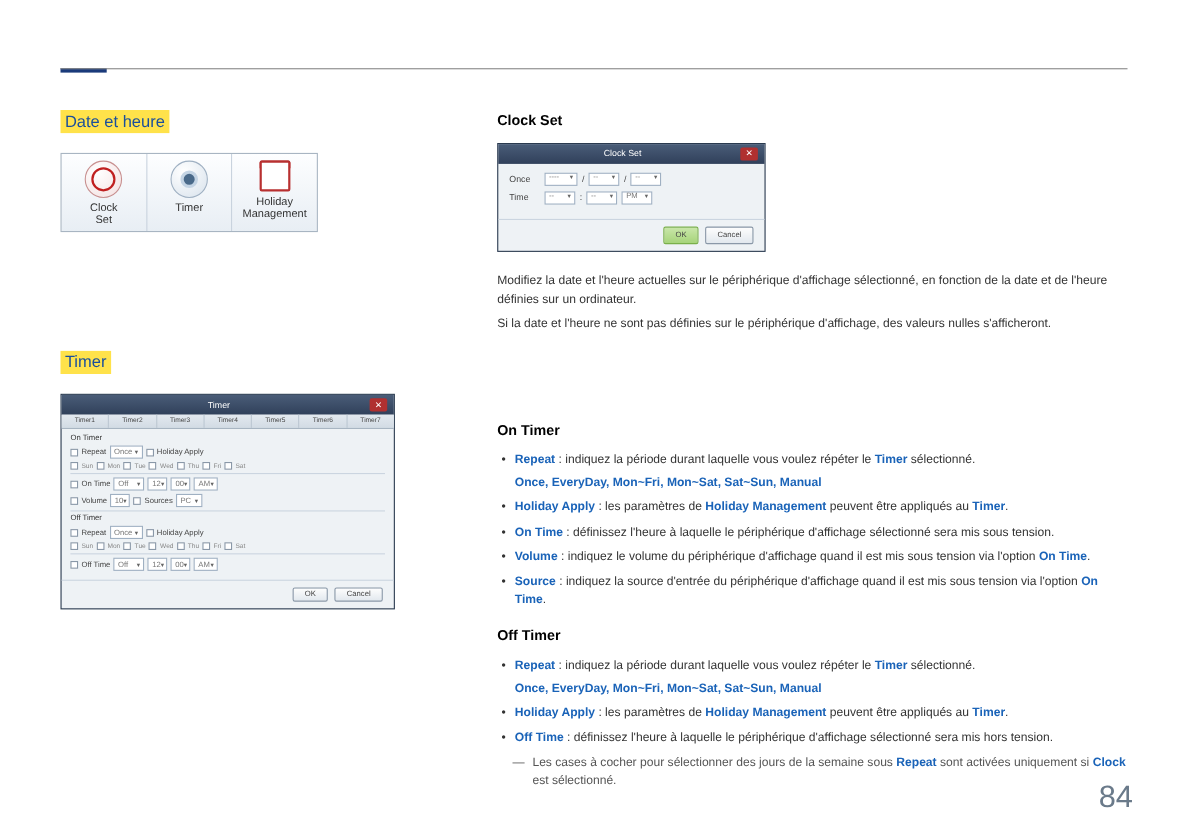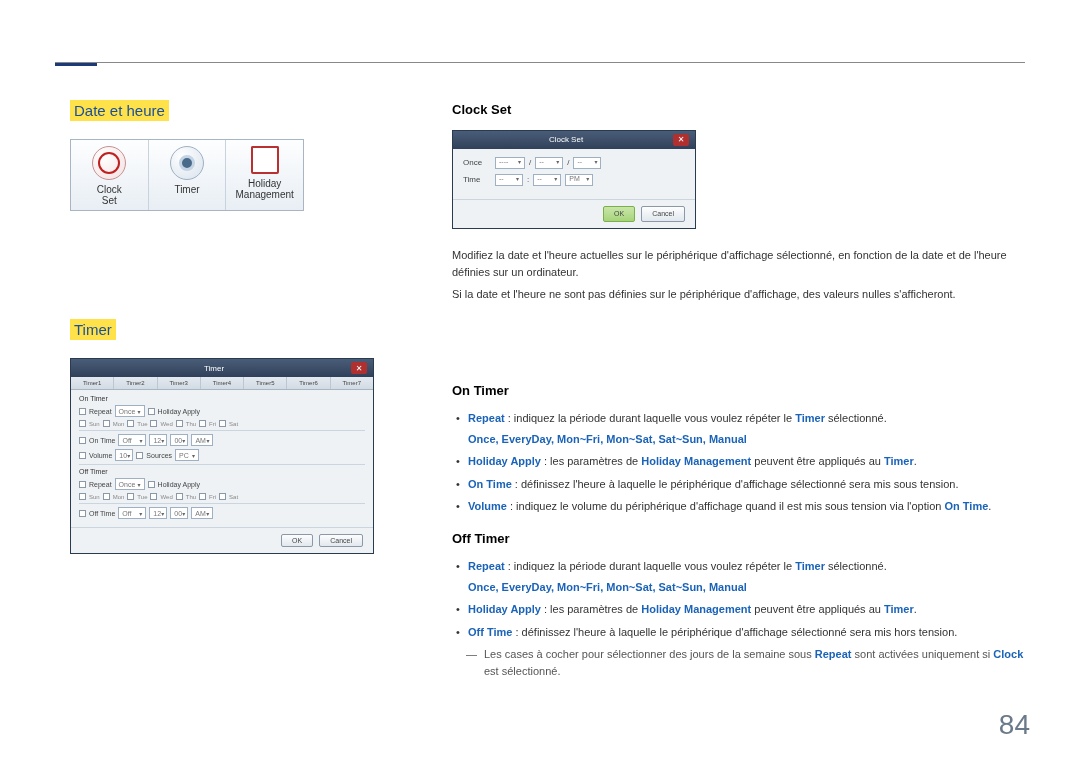--- a/index.html
+++ b/index.html
@@ -20,21 +20,21 @@
   }
   .side-sep {
     position: absolute;
     top: 62px;
     left: 55px;
     width: 42px;
     border-top: 4px solid #1a3a7a;
   }
   .left-col {
     position: absolute;
-    left: 70px;
+    left: 55px;
     top: 100px;
     width: 310px;
   }
   .right-col {
     position: absolute;
     left: 452px;
     top: 100px;
     width: 575px;
     font-size: 11px;
     line-height: 1.5;
@@ -369,20 +369,23 @@
     </li>
     <li>
       <span class="kw">Holiday Apply</span><span> : les paramètres de </span><span class="kw">Holiday Management</span><span> peuvent être appliqués au </span><span class="kw">Timer</span><span>.</span>
     </li>
     <li>
       <span class="kw">On Time</span><span> : définissez l'heure à laquelle le périphérique d'affichage sélectionné sera mis sous tension.</span>
     </li>
     <li>
       <span class="kw">Volume</span><span> : indiquez le volume du périphérique d'affichage quand il est mis sous tension via l'option </span><span class="kw">On Time</span><span>.</span>
     </li>
+    <li>
+      <span class="kw">Source</span><span> : indiquez la source d'entrée du périphérique d'affichage quand il est mis sous tension via l'option </span><span class="kw">On Time</span><span>.</span>
+    </li>
   </ul>
 
   <div class="h-bold" style="margin-top:14px">Off Timer</div>
   <ul>
     <li>
       <span class="kw">Repeat</span><span> : indiquez la période durant laquelle vous voulez répéter le </span><span class="kw">Timer</span><span> sélectionné.</span>
       <div class="kw" style="margin-top:4px">Once, EveryDay, Mon~Fri, Mon~Sat, Sat~Sun, Manual</div>
     </li>
     <li>
       <span class="kw">Holiday Apply</span><span> : les paramètres de </span><span class="kw">Holiday Management</span><span> peuvent être appliqués au </span><span class="kw">Timer</span><span>.</span>

